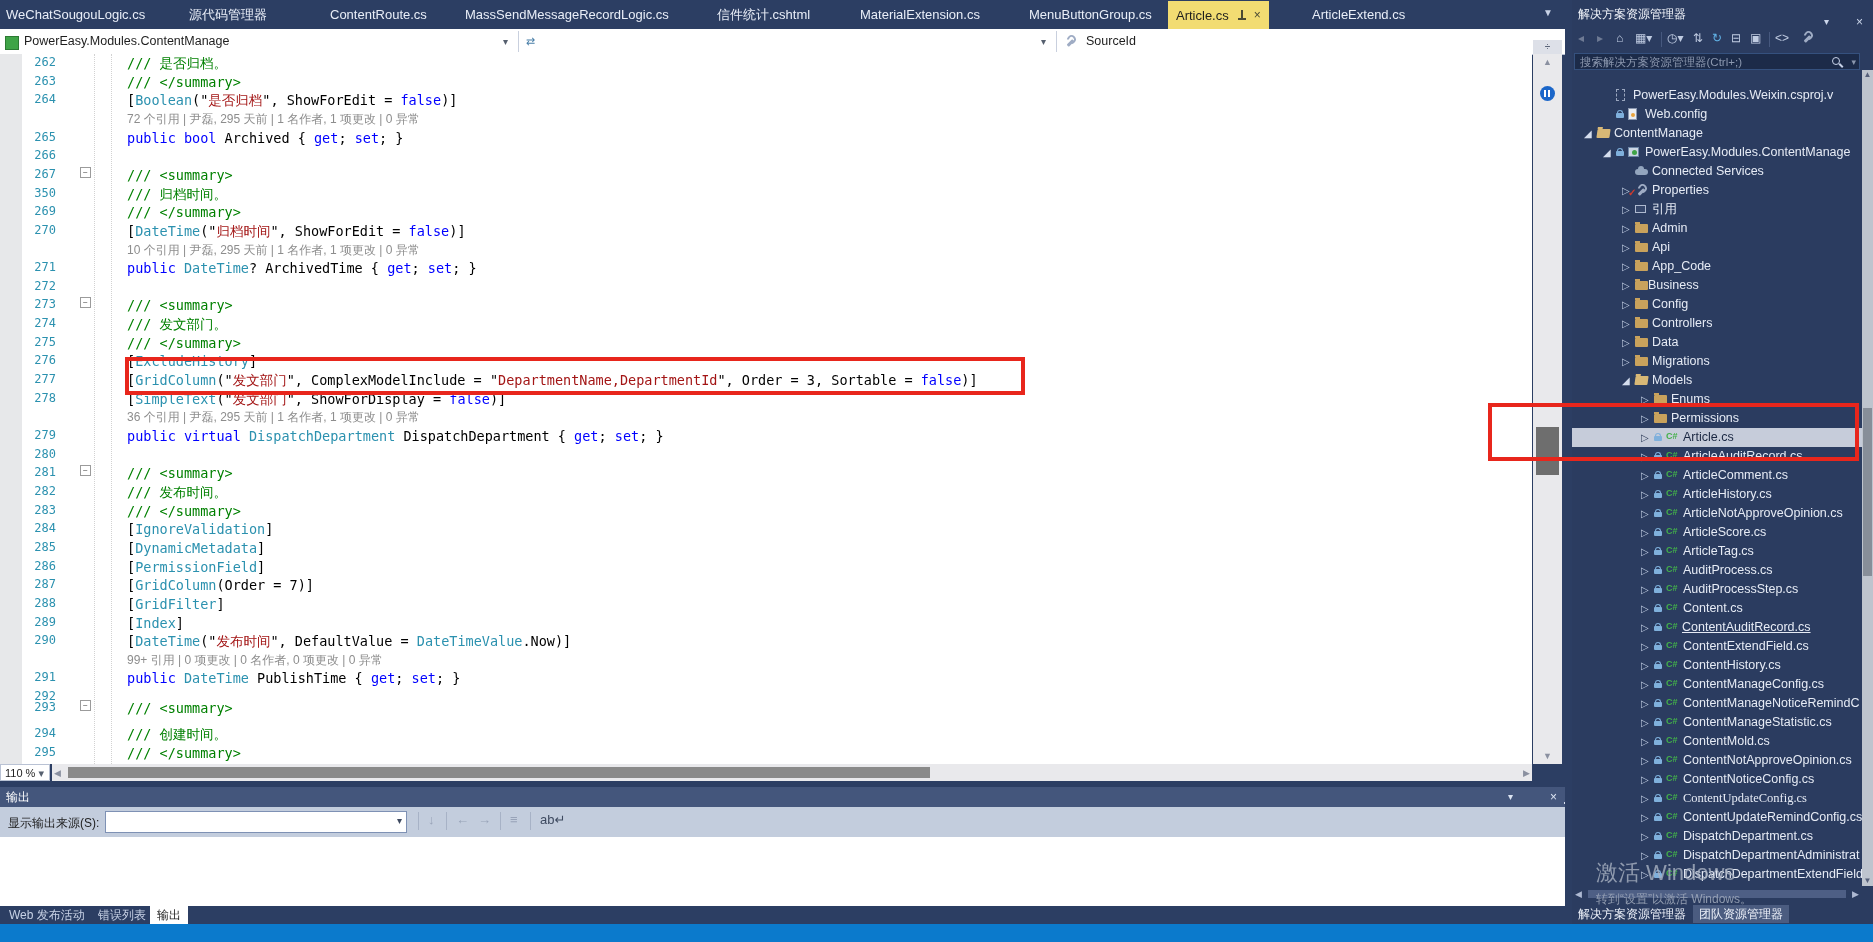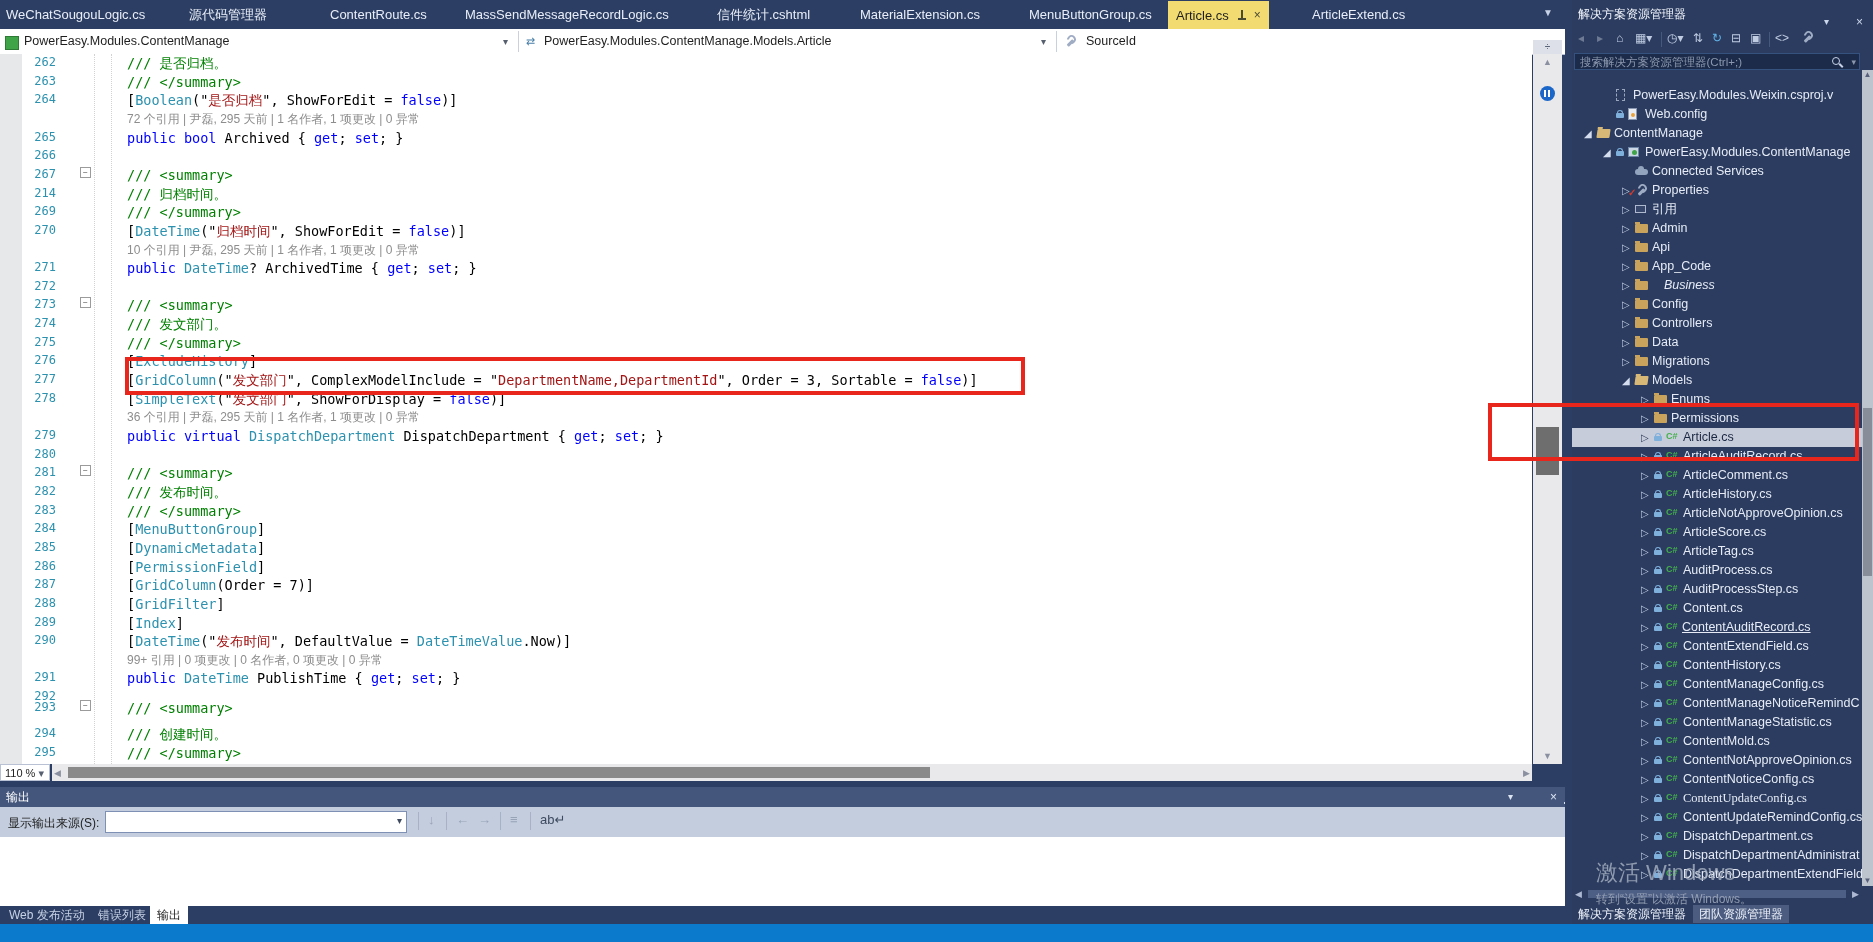--- a/index.html
+++ b/index.html
@@ -106,21 +106,20 @@
       <div class="doc-tab" style="left: 1312px;">ArticleExtend.cs</div>
     </div>
   <div class="abs" style="left:1543px;top:7px;color:#C8D2E6;font-size:10px;z-index:2;">▼</div>
 
   <div class="abs" id="navbar">
     <span class="abs" style="left:5px;top:7px;width:12px;height:12px;background:#3FA447;border:1px solid #2C7A33;"></span>
     <span class="nav-sec" style="left:24px;">PowerEasy.Modules.ContentManage</span>
     <span class="nav-caret" style="left:503px;">▾</span>
     <span class="nav-sep" style="left:518px;"></span>
     <span class="abs" style="left:526px;top:6px;color:#4A7FA8;font-size:11px;">⇄</span>
-    <span class="nav-sec" style="left:544px;">PowerEasy.Modules.ContentManage.Models.Article</span>
     <span class="nav-caret" style="left:1041px;">▾</span>
     <span class="nav-sep" style="left:1056px;"></span>
     <span class="wrench" style="position:absolute;left:1064px;top:7px;"></span>
     <span class="nav-sec" style="left:1086px;">SourceId</span>
     <span class="nav-caret" style="left:1549px;">▾</span>
   </div>
 
   <div class="abs" id="editor">
     <div class="abs" id="gutter"></div>
     <div class="abs guide" style="left:94px;"></div>
@@ -147,21 +146,21 @@
         </div>
         <div class="crow" style="top: 94.25px; height: 18.65px;">
           <span class="ln">266</span>
         </div>
         <div class="crow" style="top: 112.9px; height: 18.65px;">
           <span class="ln">267</span>
           <span class="foldbox">−</span>
           <span class="codespan"><span class="sc">/// &lt;summary&gt;</span></span>
         </div>
         <div class="crow" style="top: 131.55px; height: 18.65px;">
-          <span class="ln">214</span>
+          <span class="ln">350</span>
           <span class="codespan"><span class="sc">/// 归档时间。</span></span>
         </div>
         <div class="crow" style="top: 150.2px; height: 18.65px;">
           <span class="ln">269</span>
           <span class="codespan"><span class="sc">/// &lt;/summary&gt;</span></span>
         </div>
         <div class="crow" style="top: 168.85px; height: 18.65px;">
           <span class="ln">270</span>
           <span class="codespan"><span class="sp">[</span><span class="st">DateTime</span><span class="sp">("</span><span class="ss">归档时间</span><span class="sp">", ShowForEdit = </span><span class="sk">false</span><span class="sp">)]</span></span>
         </div>
@@ -218,21 +217,21 @@
         <div class="crow" style="top: 429.95px; height: 18.65px;">
           <span class="ln">282</span>
           <span class="codespan"><span class="sc">/// 发布时间。</span></span>
         </div>
         <div class="crow" style="top: 448.6px; height: 18.65px;">
           <span class="ln">283</span>
           <span class="codespan"><span class="sc">/// &lt;/summary&gt;</span></span>
         </div>
         <div class="crow" style="top: 467.25px; height: 18.65px;">
           <span class="ln">284</span>
-          <span class="codespan"><span class="sp">[</span><span class="st">MenuButtonGroup</span><span class="sp">]</span></span>
+          <span class="codespan"><span class="sp">[</span><span class="st">IgnoreValidation</span><span class="sp">]</span></span>
         </div>
         <div class="crow" style="top: 485.9px; height: 18.65px;">
           <span class="ln">285</span>
           <span class="codespan"><span class="sp">[</span><span class="st">DynamicMetadata</span><span class="sp">]</span></span>
         </div>
         <div class="crow" style="top: 504.55px; height: 18.65px;">
           <span class="ln">286</span>
           <span class="codespan"><span class="sp">[</span><span class="st">PermissionField</span><span class="sp">]</span></span>
         </div>
         <div class="crow" style="top: 523.2px; height: 18.65px;">
@@ -409,21 +408,21 @@
           <span class="tlabel" style="left: 80px;">Api</span>
         </div>
         <div class="trow" style="top: 187px;">
           <span class="texp" style="left: 50px;">▷</span>
           <span class="i-folder" style="left: 63px;"></span>
           <span class="tlabel" style="left: 80px;">App_Code</span>
         </div>
         <div class="trow" style="top: 206px;">
           <span class="texp" style="left: 50px;">▷</span>
           <span class="i-folder" style="left: 63px;"></span>
-          <span class="tlabel" style="left: 92px; font-style: italic;">Business</span>
+          <span class="tlabel" style="left: 76px;">Business</span>
         </div>
         <div class="trow" style="top: 225px;">
           <span class="texp" style="left: 50px;">▷</span>
           <span class="i-folder" style="left: 63px;"></span>
           <span class="tlabel" style="left: 80px;">Config</span>
         </div>
         <div class="trow" style="top: 244px;">
           <span class="texp" style="left: 50px;">▷</span>
           <span class="i-folder" style="left: 63px;"></span>
           <span class="tlabel" style="left: 80px;">Controllers</span>

